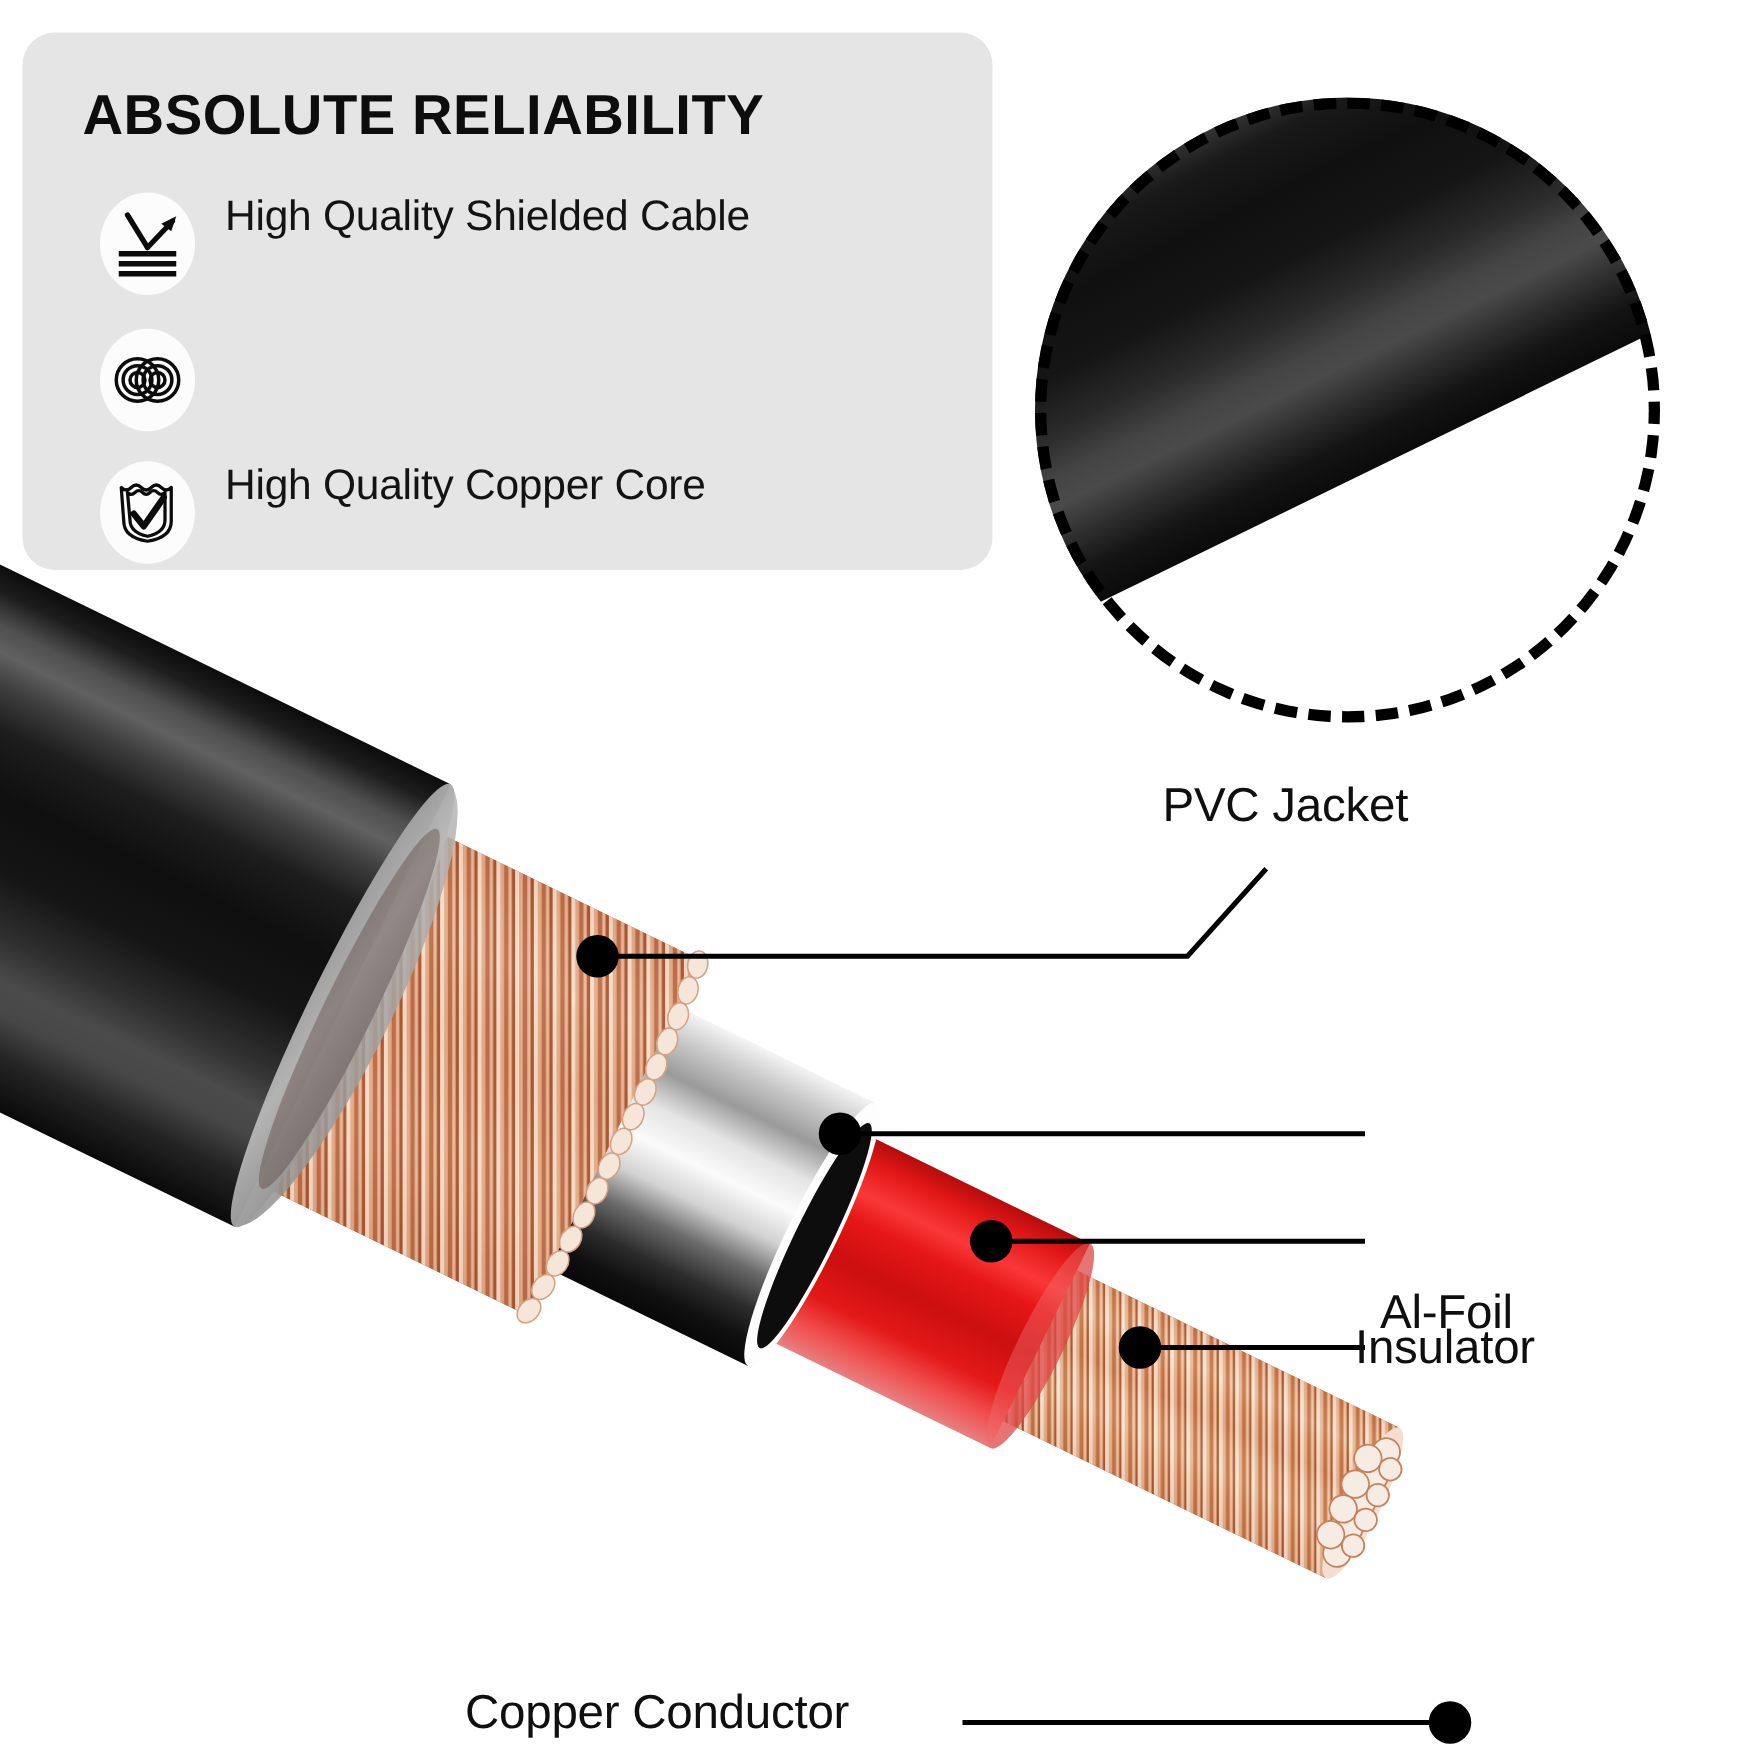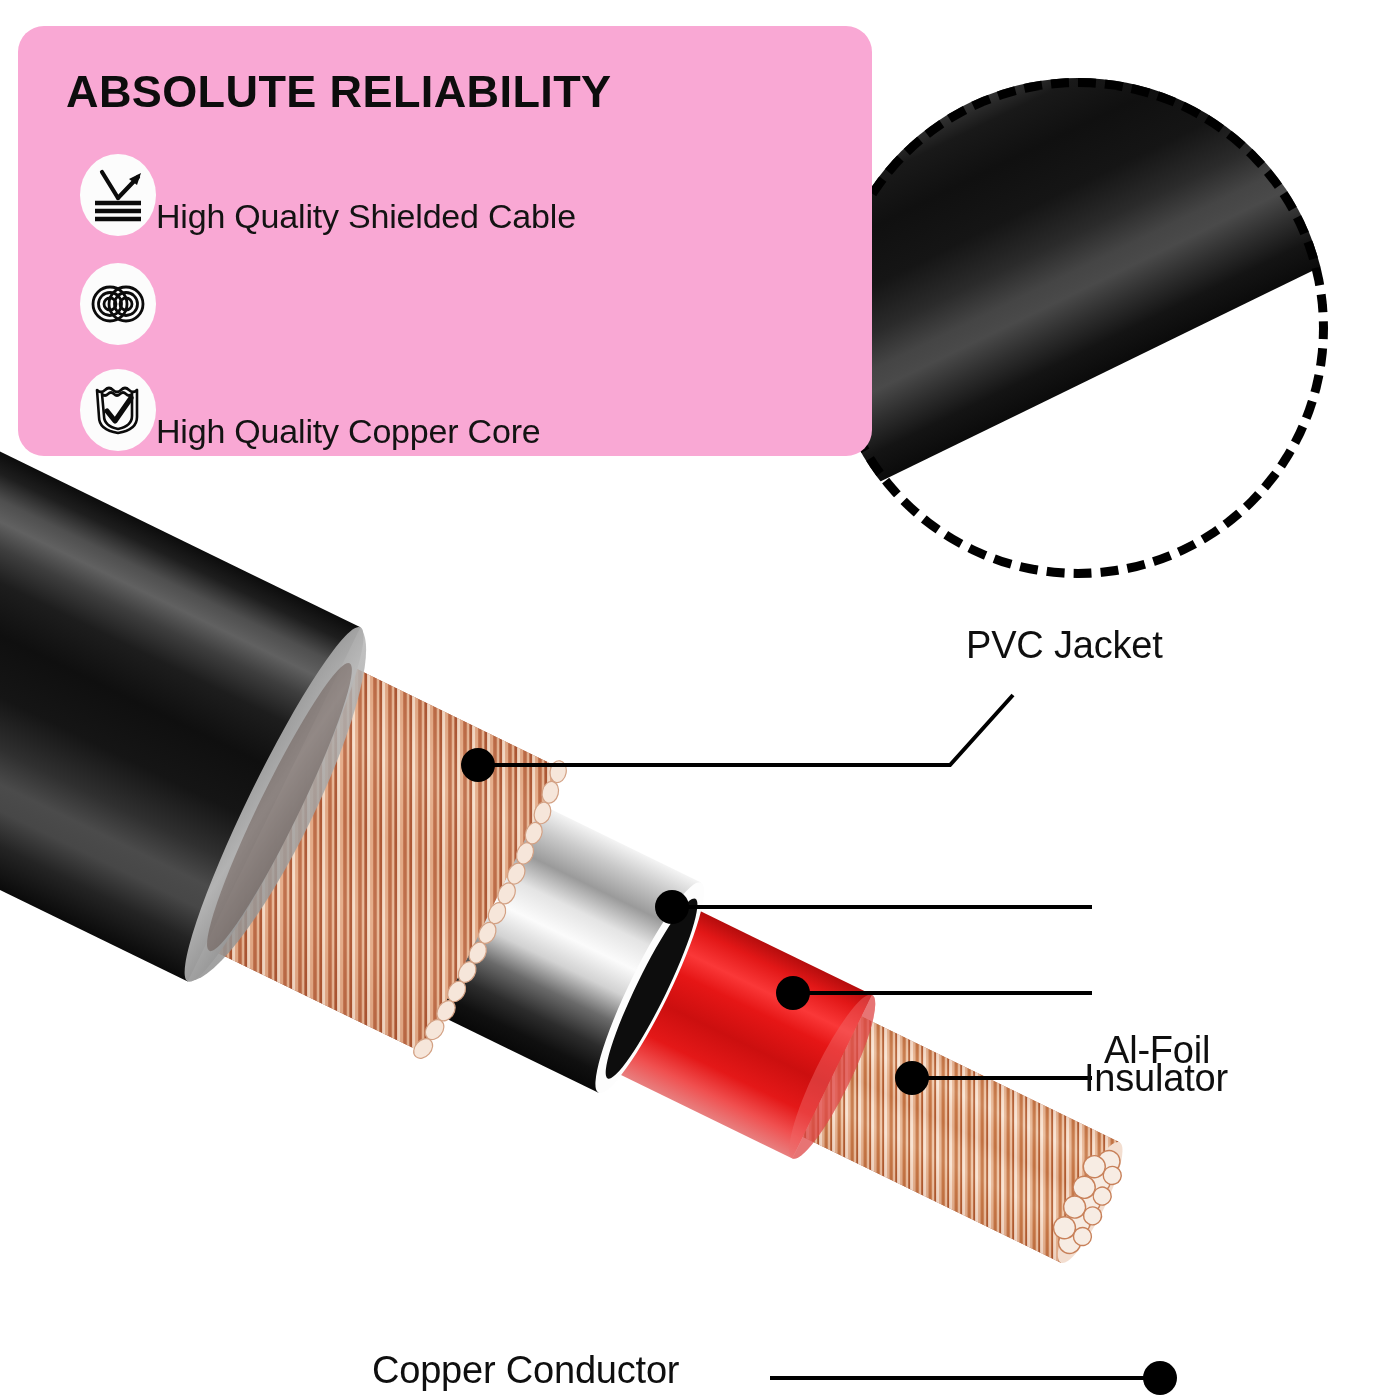--- a/index.html
+++ b/index.html
@@ -16,41 +16,42 @@
     height: 1400px;
     background: #ffffff;
     overflow: hidden;
   }
 
   
   #feature-panel {
     position: absolute;
     left: 18px;
     top: 26px;
-    width: 854px;
+    width: 776px;
     height: 430px;
-    background: #f9a8d4;
+    background: #e5e5e5;
     border-radius: 26px;
   }
   #panel-title {
     position: absolute;
     left: 48px;
     top: 40px;
     font-size: 45px;
     font-weight: bold;
     letter-spacing: 0.4px;
     color: #0d0d0d;
     font-family: "Liberation Sans", sans-serif;
     white-space: nowrap;
   }
   .feature-row {
     position: absolute;
     left: 62px;
     display: flex;
-    align-items: flex-end;
+    align-items: flex-start;
+    gap: 24px;
   }
   .feature-row.r0 { top: 128px; }
   .feature-row.r1 { top: 237px; }
   .feature-row.r2 { top: 343px; }
 
   .icon-badge {
     width: 76px;
     height: 82px;
     border-radius: 50%;
     background: #fcfcfc;
@@ -125,21 +126,21 @@
   }
 
   
   .diagram-label {
     position: absolute;
     font-size: 38px;
     color: #0f0f0f;
     white-space: nowrap;
     letter-spacing: -0.2px;
   }
-  #label-pvc-jacket      { left: 930px;  top: 624px; margin-left: 36px; }
+  #label-pvc-jacket      { left: 930px;  top: 624px; }
   #label-copper-braid    { left: 1104px; top: 885px; }
   #label-al-foil         { left: 1104px; top: 1029px; }
   #label-insulator       { left: 1084px; top: 1057px; }
   #label-copper-conductor{ left: 372px;  top: 1349px; }
 </style>
 </head>
 <body>
 
 <div id="page">
 

